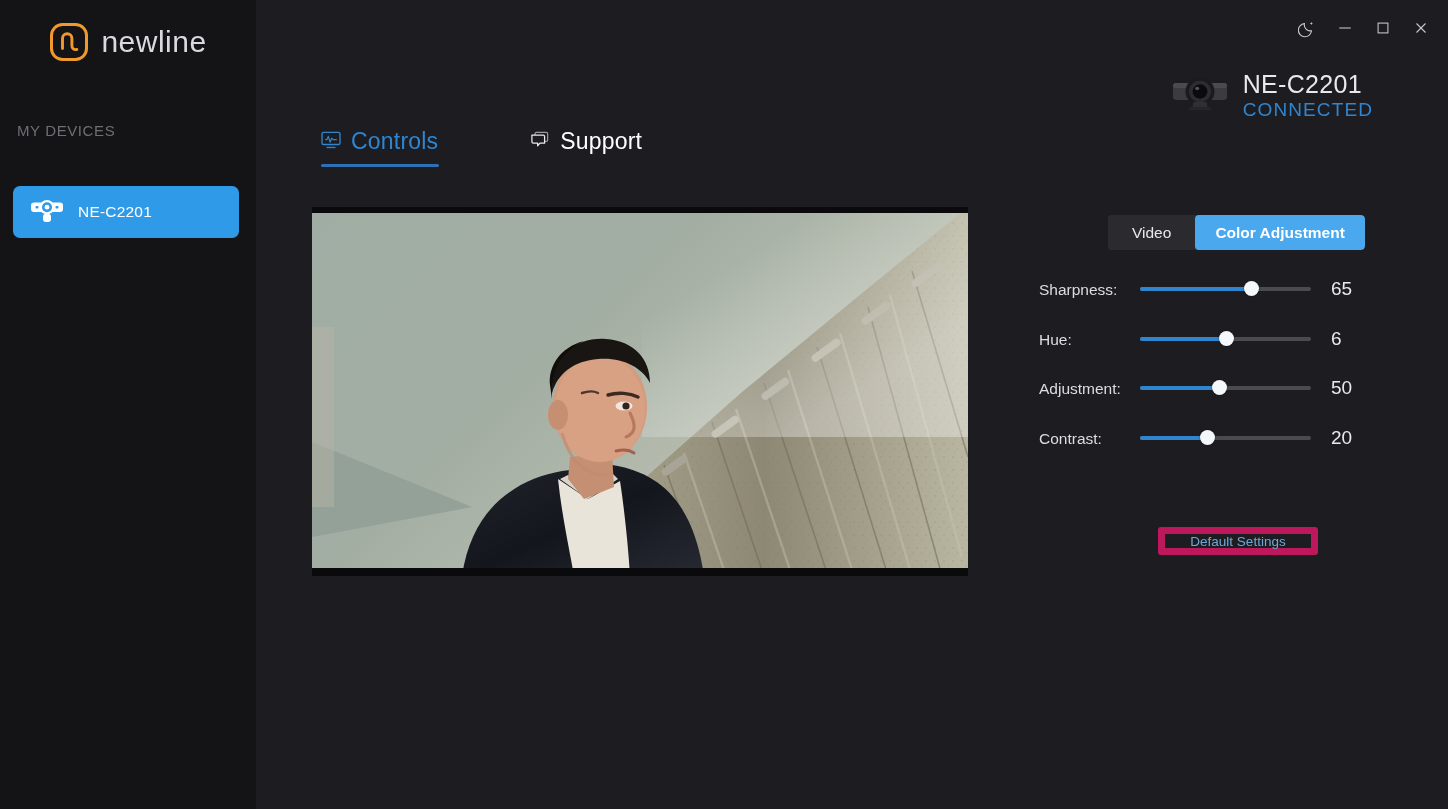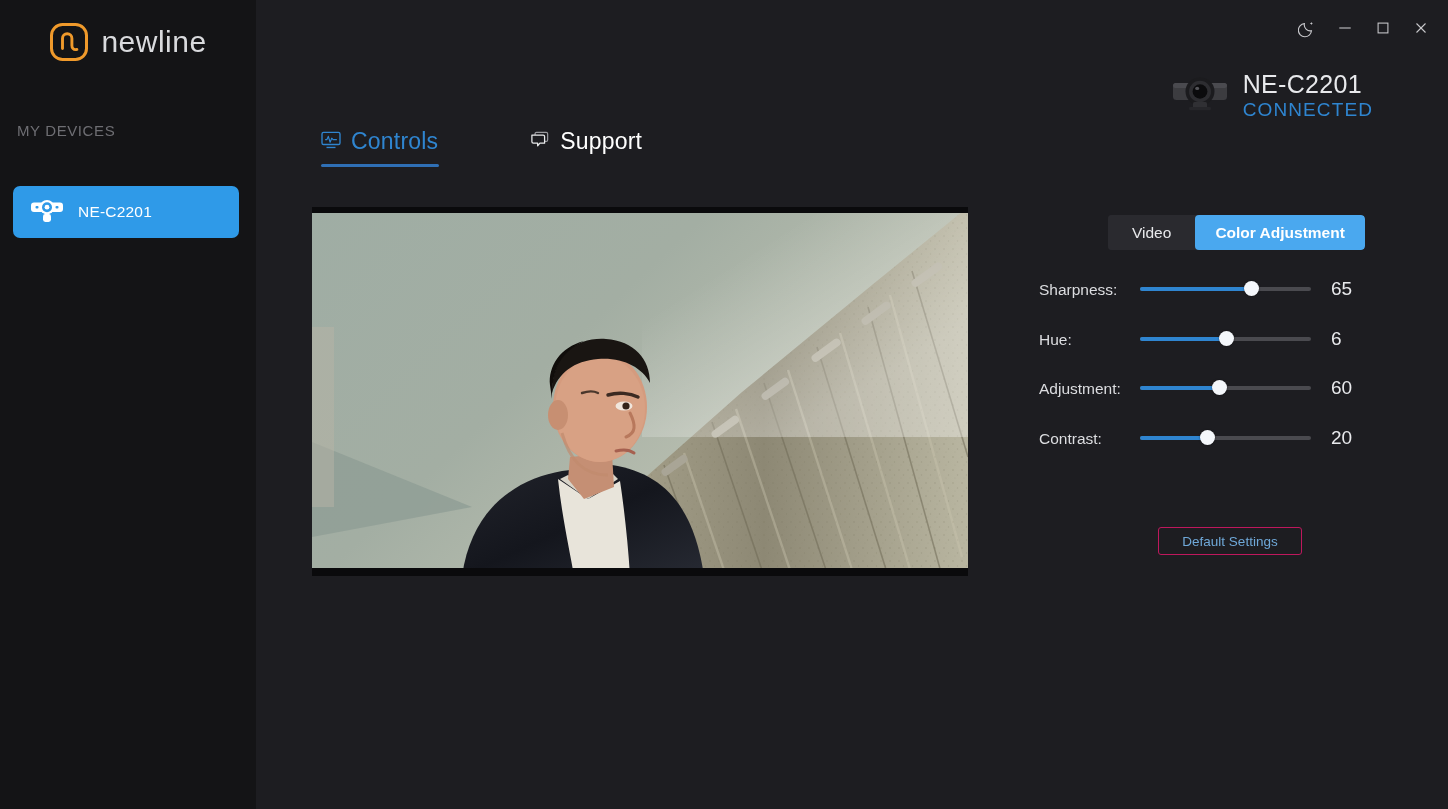--- a/index.html
+++ b/index.html
@@ -107,22 +107,22 @@
   .sthumb {
     position:absolute; top:-6px; width:15px; height:15px; border-radius:50%;
     background:#f4f7fb; margin-left:-7px; cursor:pointer;
     box-shadow:0 0 2px rgba(0,0,0,.5);
   }
   .sval {
     position:absolute; left:292px; top:6px; width:40px; text-align:left;
     font-size:19px; color:#e8e9ec;
   }
   #default-btn {
-    position:absolute; left:1158px; top:527px; width:144px; height:28px;
-    border:1px solid #be185d; border-radius:3px;
+    position:absolute; left:1158px; top:527px; width:160px; height:28px;
+    border:7px solid #be185d; border-radius:3px;
     display:flex; align-items:center; justify-content:center;
     font-size:13.5px; color:#6fa8d8; cursor:pointer; background:transparent;
   }
 </style>
 </head>
 <body>
 
 <div id="app">
 
   <div id="sidebar">
@@ -369,21 +369,21 @@
       </div>
       <span class="sval">6</span>
     </div>
 
     <div class="srow">
       <span class="slabel">Adjustment:</span>
       <div class="strack">
         <div class="sfill" style="width:46%"></div>
         <div class="sthumb" style="left:46%"></div>
       </div>
-      <span class="sval">60</span>
+      <span class="sval">50</span>
     </div>
 
     <div class="srow">
       <span class="slabel">Contrast:</span>
       <div class="strack">
         <div class="sfill" style="width:39%"></div>
         <div class="sthumb" style="left:39%"></div>
       </div>
       <span class="sval">20</span>
     </div>

